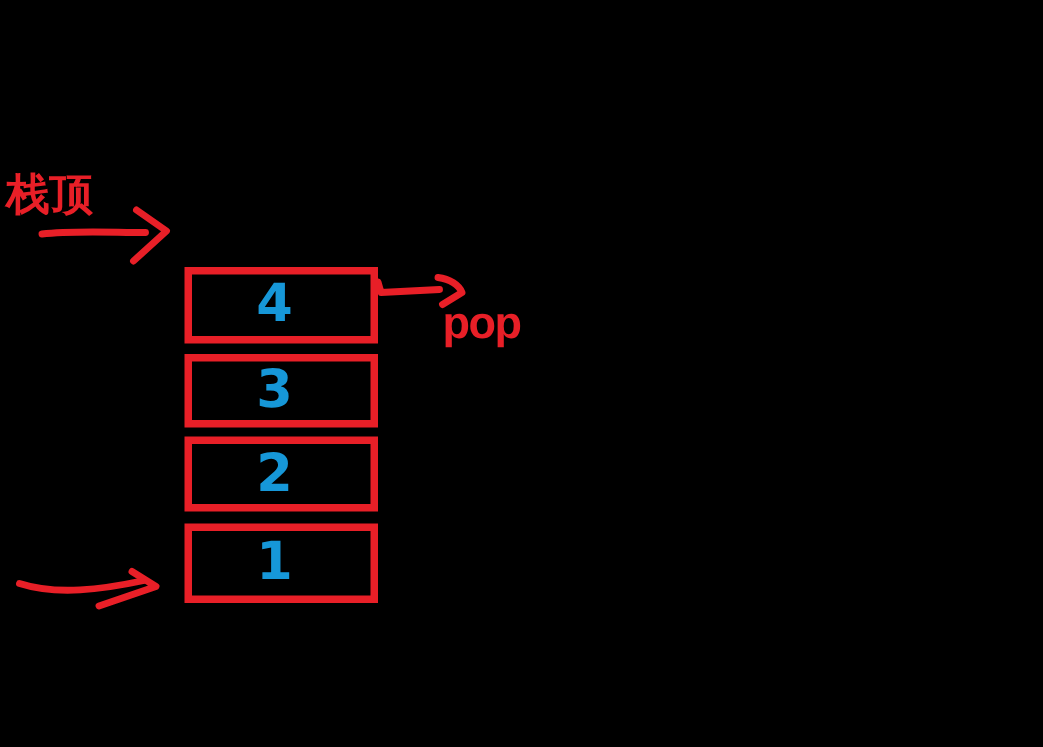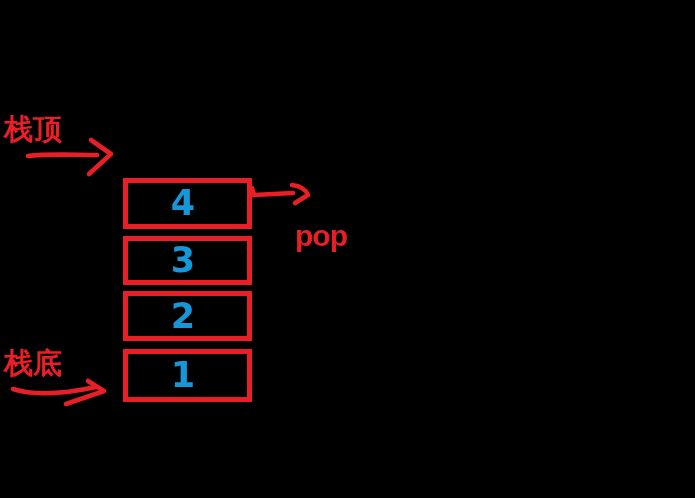--- a/index.html
+++ b/index.html
@@ -34,21 +34,20 @@
     font-size:29px;
     letter-spacing:0px;
     font-family:"DejaVu Sans", sans-serif;
   }
   .label-top{left:4px;top:115px;}
   .label-bottom{left:4px;top:349px;}
   .label-pop{
     left:295px;top:201px;
     font-size:30px;letter-spacing:-1px;
     font-family:"Liberation Sans", sans-serif;
-    margin-top:20px;
   }
   .box{
     position:absolute;
     left:123px;width:129px;
     box-sizing:border-box;
     border:5px solid var(--red);
     display:flex;align-items:center;justify-content:center;
     padding-right:9px;
   }
   .box-0{top:178px;height:51px;}
@@ -79,21 +78,20 @@
     </g>
 
     <g>
       <path d="M13,389 C38,397 68,393 96,387"></path>
       <path d="M88,381 L104,391 L66,404"></path>
     </g>
   </svg>
 
   <div class="label label-zh label-top">栈顶</div>
 
-  <div class="label label-zh label-bottom">栈底</div>
 
   <div class="label label-pop">pop</div>
 
   <div class="box box-0">
     <span class="val">4</span>
   </div>
   <div class="box box-1">
     <span class="val">3</span>
   </div>
   <div class="box box-2">

